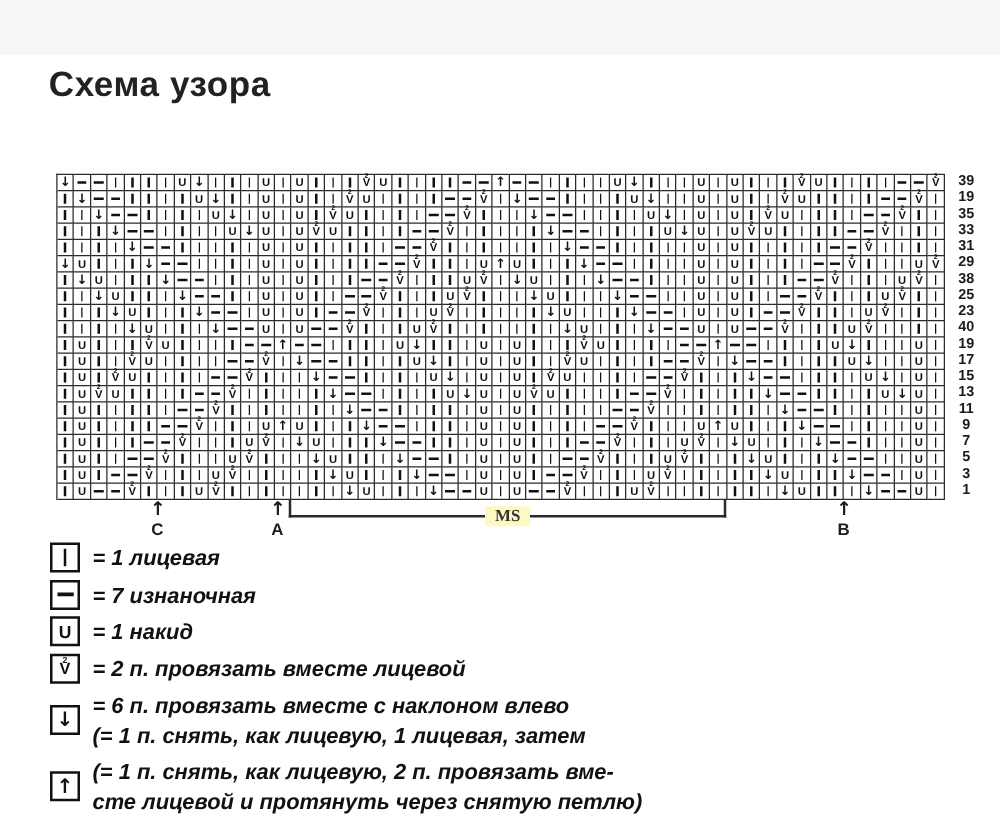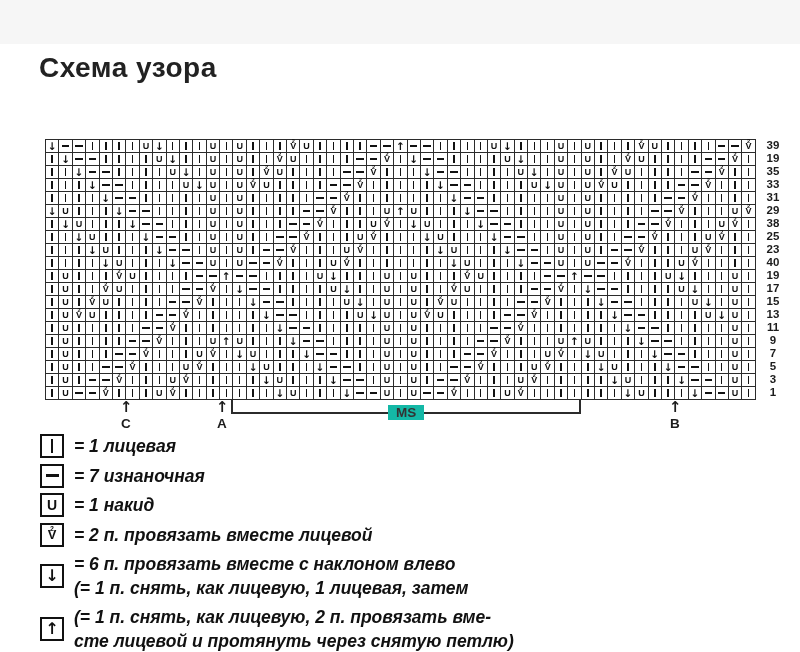--- a/index.html
+++ b/index.html
@@ -18,21 +18,21 @@
 
   #rownums{position:absolute;left:760px;top:95px;width:26px;}
   .rn{height:13px;line-height:13px;font-size:11.5px;font-weight:600;color:#1c1c1c;text-align:center;}
 
   
   .mk-arrow{position:absolute;top:356px;font-size:15px;font-weight:700;font-family:"DejaVu Sans",sans-serif;color:#1c1c1c;line-height:1;}
   .mk-letter{position:absolute;top:372px;font-size:13.5px;font-weight:600;color:#1c1c1c;}
   #ms-line{position:absolute;left:231px;top:368px;width:350px;height:2px;background:#2b2b2b;}
   #ms-riser-l{position:absolute;left:231px;top:356px;width:2px;height:14px;background:#2b2b2b;}
   #ms-riser-r{position:absolute;left:579px;top:356px;width:2px;height:14px;background:#2b2b2b;}
-  #ms-label{position:absolute;left:388px;top:361px;background:#14b8a6;padding:0 8px;font-size:13.5px;font-weight:600;color:#333;}
+  #ms-label{position:absolute;left:388px;top:361px;background:#fef9c3;padding:0 8px;font-size:13.5px;font-weight:600;color:#333;font-family:Liberation Serif, serif;}
 
   
   #legend{position:absolute;left:40px;top:390px;}
   .li{display:flex;align-items:center;margin-bottom:5px;}
   .lbox{width:24px;height:24px;border:2.4px solid #111;box-sizing:border-box;display:flex;align-items:center;justify-content:center;margin-right:10px;flex:0 0 auto;background:#fff;}
   .lb-k{width:2.6px;height:14px;background:#111;}
   .lb-p{width:13px;height:2.6px;background:#111;}
   .lb-o{font-size:14px;font-weight:700;line-height:1;color:#111;}
   .lb-a{font-size:16px;font-weight:700;line-height:1;color:#111;font-family:"DejaVu Sans",sans-serif;}
   .lb-x{position:relative;font-size:13px;font-weight:700;line-height:1;color:#111;}

